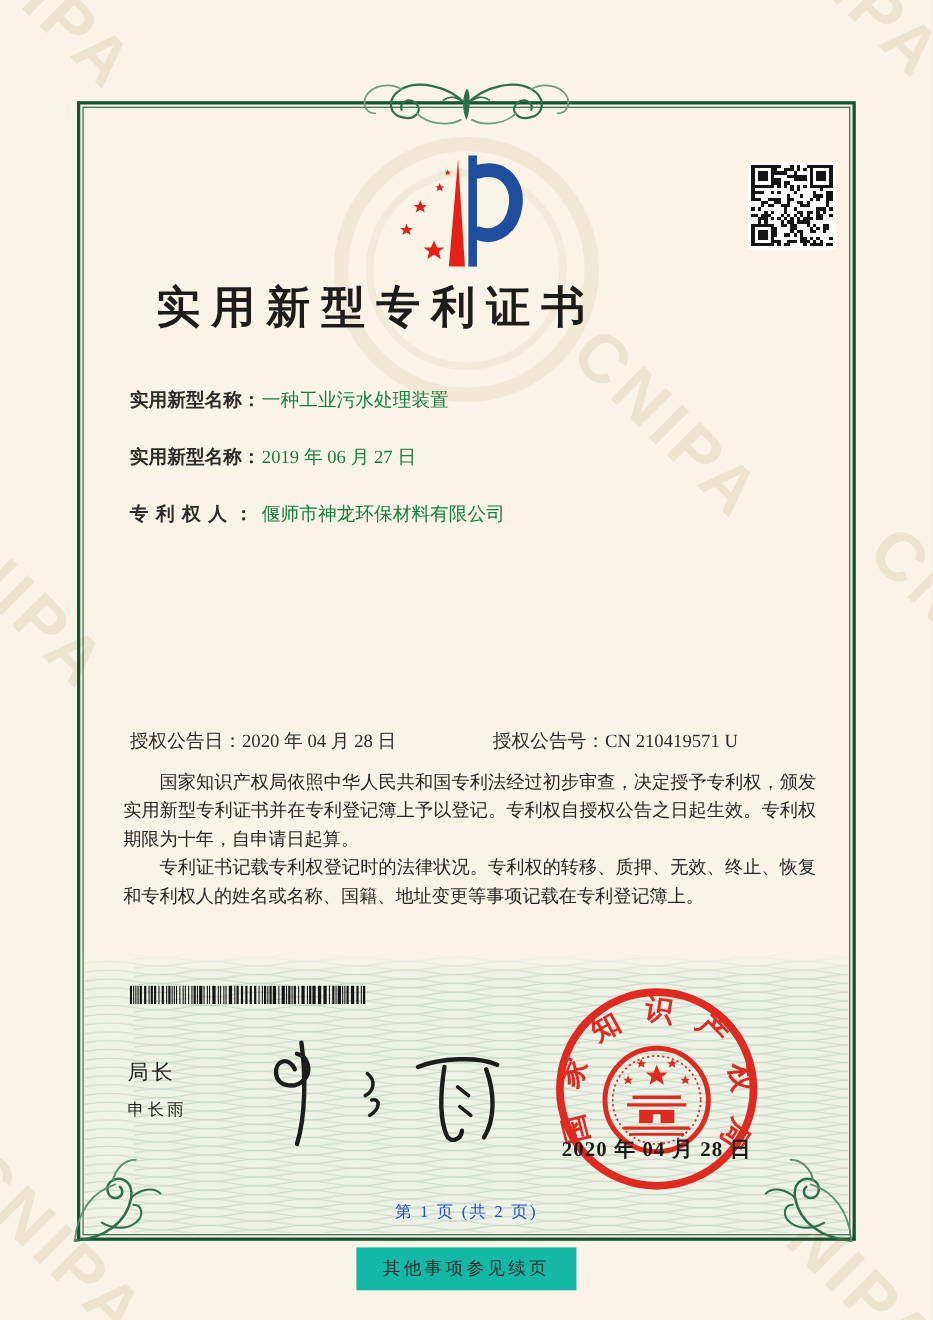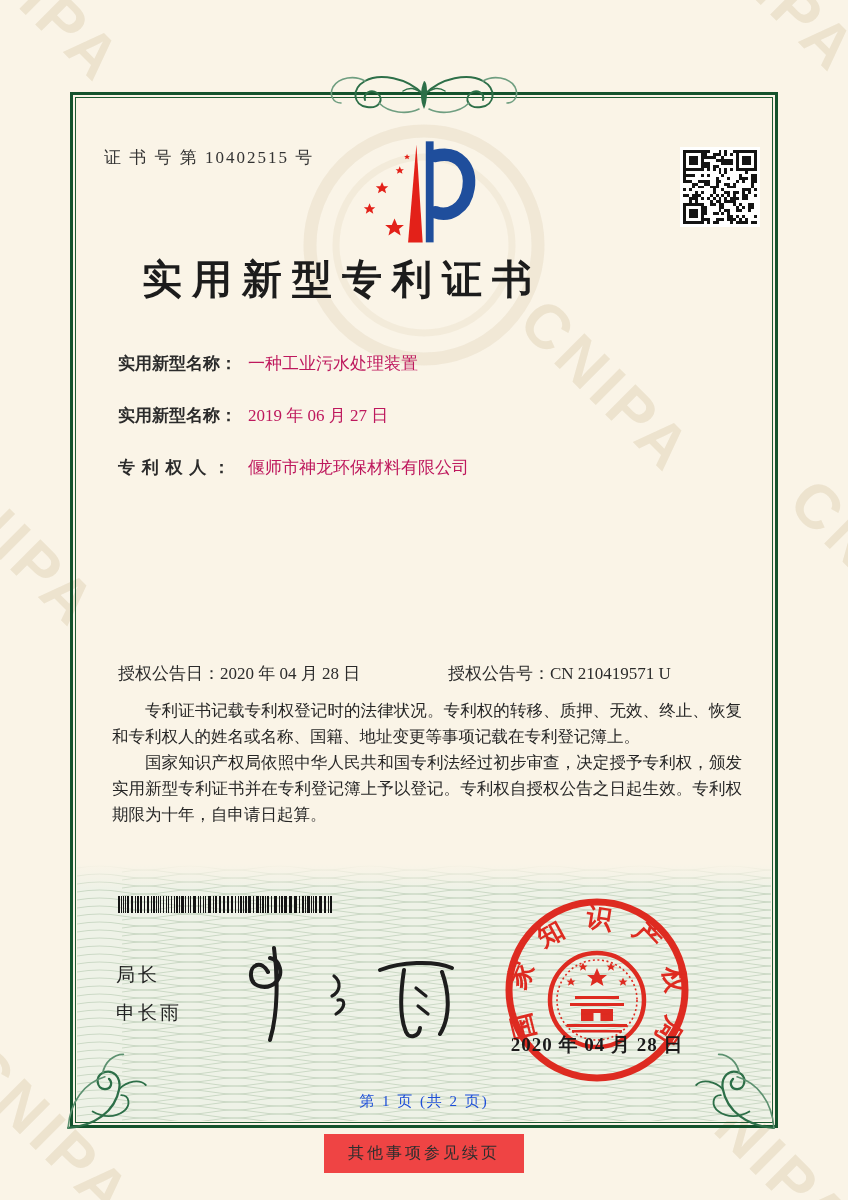--- a/index.html
+++ b/index.html
@@ -27,37 +27,37 @@
   
   .content{position:absolute;left:0;top:0;width:848px;height:1200px;z-index:5;color:#2b2b2b;}
   .cert-number{position:absolute;left:104px;top:146px;font-size:17px;letter-spacing:2px;color:#333;}
   .logo{position:absolute;left:356px;top:138px;}
   .qr{position:absolute;left:680px;top:147px;}
   .title{position:absolute;left:0;top:252px;width:684px;text-align:center;
          font-size:40px;font-weight:bold;letter-spacing:10px;color:#1c1c1c;}
   .fields{position:absolute;left:118px;top:352px;width:630px;}
   .field-row{height:28px;margin-bottom:24px;font-size:17px;white-space:nowrap;}
   .f-label{display:inline-block;width:112px;text-align:justify;text-align-last:justify;color:#2b2b2b;font-weight:bold;}
-  .f-value{margin-left:18px;color:#be185d;}
+  .f-value{margin-left:8px;color:#15803d;}
   .grant-row{position:absolute;left:118px;top:662px;width:630px;font-size:17px;white-space:nowrap;}
   .grant-no{position:absolute;left:330px;top:0;}
   .paras{position:absolute;left:112px;top:698px;width:630px;font-size:16.5px;line-height:26px;
          text-align:justify;color:#262626;}
   .paras p{margin:0;text-indent:2em;}
   .barcode{position:absolute;left:118px;top:896px;}
   .signer-title{position:absolute;left:116px;top:962px;font-size:19px;letter-spacing:3px;color:#222;text-align:center;}
-  .signer-name{position:absolute;left:116px;top:1000px;font-size:19px;letter-spacing:3px;color:#222;}
+  .signer-name{position:absolute;left:116px;top:1000px;font-size:15px;letter-spacing:3px;color:#222;}
   .sig{position:absolute;left:238px;top:942px;}
   .seal{position:absolute;left:497px;top:890px;opacity:0.95;}
   .seal-date{position:absolute;left:492px;top:1032px;width:210px;text-align:center;
              font-size:19px;letter-spacing:1px;color:#1b1b1b;font-weight:bold;}
   .page-number{position:absolute;left:0;top:1092px;width:848px;text-align:center;
                font-size:15px;letter-spacing:2px;color:#1d4ed8;}
   .cont-note{position:absolute;left:0;top:1134px;width:848px;text-align:center;}
-  .cont-note span{display:inline-block;background:#ef4444;padding:9px 24px;font-size:16px;
+  .cont-note span{display:inline-block;background:#14b8a6;padding:9px 24px;font-size:16px;
                   letter-spacing:3px;color:#2e2e2e;}
 </style>
 </head>
 <body>
 
 <div id="page">
 
   <div class="wm" style="left:-70px;top:-40px;">CNIPA</div>
   <div class="wm" style="left:665px;top:-50px;">CNIPA</div>
   <div class="wm" style="left:500px;top:350px;">CNIPA</div>
@@ -117,21 +117,20 @@
       <path d="M86,86 C60,84 40,70 36,48 C34,36 42,28 52,32 C60,36 58,48 50,48 C44,48 42,42 46,38"></path>
       <path d="M86,86 C84,60 70,42 50,36" stroke-width="1.6" stroke="#5d9170"></path>
       <path d="M62,70 C52,76 40,76 32,70 C24,64 26,54 34,54" stroke-width="1.8"></path>
       <path d="M36,48 C28,40 16,38 10,44" stroke-width="1.8"></path>
       <path d="M52,32 C50,22 42,14 32,14" stroke-width="1.8" stroke="#5d9170"></path>
     </g>
   </svg>
 
   <div class="content">
 
-    <div class="cert-number">证 书 号 第 10402515 号</div>
 
     <svg class="logo" width="125" height="115" viewBox="0 0 120 110">
       <defs>
         <path id="st" d="M0,-1 L0.294,-0.309 1,-0.309 0.476,0.118 0.647,0.809 0,0.4 -0.647,0.809 -0.476,0.118 -1,-0.309 -0.294,-0.309 Z"></path>
       </defs>
       <polygon points="58,6 50,100 64,100" fill="#e32119"></polygon>
       <rect x="67" y="3" width="7.5" height="97" fill="#1f4e9c"></rect>
       <path d="M76,17 C100,11 111,30 108,48 C105,68 89,76 76,71" fill="none" stroke="#1f4e9c" stroke-width="12" stroke-linecap="round"></path>
       <use href="#st" transform="translate(37,86) scale(9)" fill="#e32119"></use>
       <use href="#st" transform="translate(13,68) scale(5.5)" fill="#e32119"></use>
@@ -453,22 +452,22 @@
     </div>
 
     <div class="grant-row">
       <span>授权公告日：</span><span>2020 年 04 月 28 日</span>
       <span class="grant-no">
         <span>授权公告号：</span><span>CN 210419571 U</span>
       </span>
     </div>
 
     <div class="paras">
+      <p>国家知识产权局依照中华人民共和国专利法经过初步审查，决定授予专利权，颁发实用新型专利证书并在专利登记簿上予以登记。专利权自授权公告之日起生效。专利权期限为十年，自申请日起算。</p>
       <p>专利证书记载专利权登记时的法律状况。专利权的转移、质押、无效、终止、恢复和专利权人的姓名或名称、国籍、地址变更等事项记载在专利登记簿上。</p>
-      <p>国家知识产权局依照中华人民共和国专利法经过初步审查，决定授予专利权，颁发实用新型专利证书并在专利登记簿上予以登记。专利权自授权公告之日起生效。专利权期限为十年，自申请日起算。</p>
     </div>
 
     <svg class="barcode" id="barcode" width="221" height="17" viewBox="0 0 221 17">
         <rect x="0" y="0" width="2" height="17" fill="#141414"></rect>
         <rect x="3" y="0" width="1" height="17" fill="#141414"></rect>
         <rect x="5" y="0" width="1" height="17" fill="#141414"></rect>
         <rect x="7" y="0" width="1" height="17" fill="#141414"></rect>
         <rect x="9" y="0" width="2" height="17" fill="#141414"></rect>
         <rect x="13" y="0" width="2" height="17" fill="#141414"></rect>
         <rect x="17" y="0" width="1" height="17" fill="#141414"></rect>

